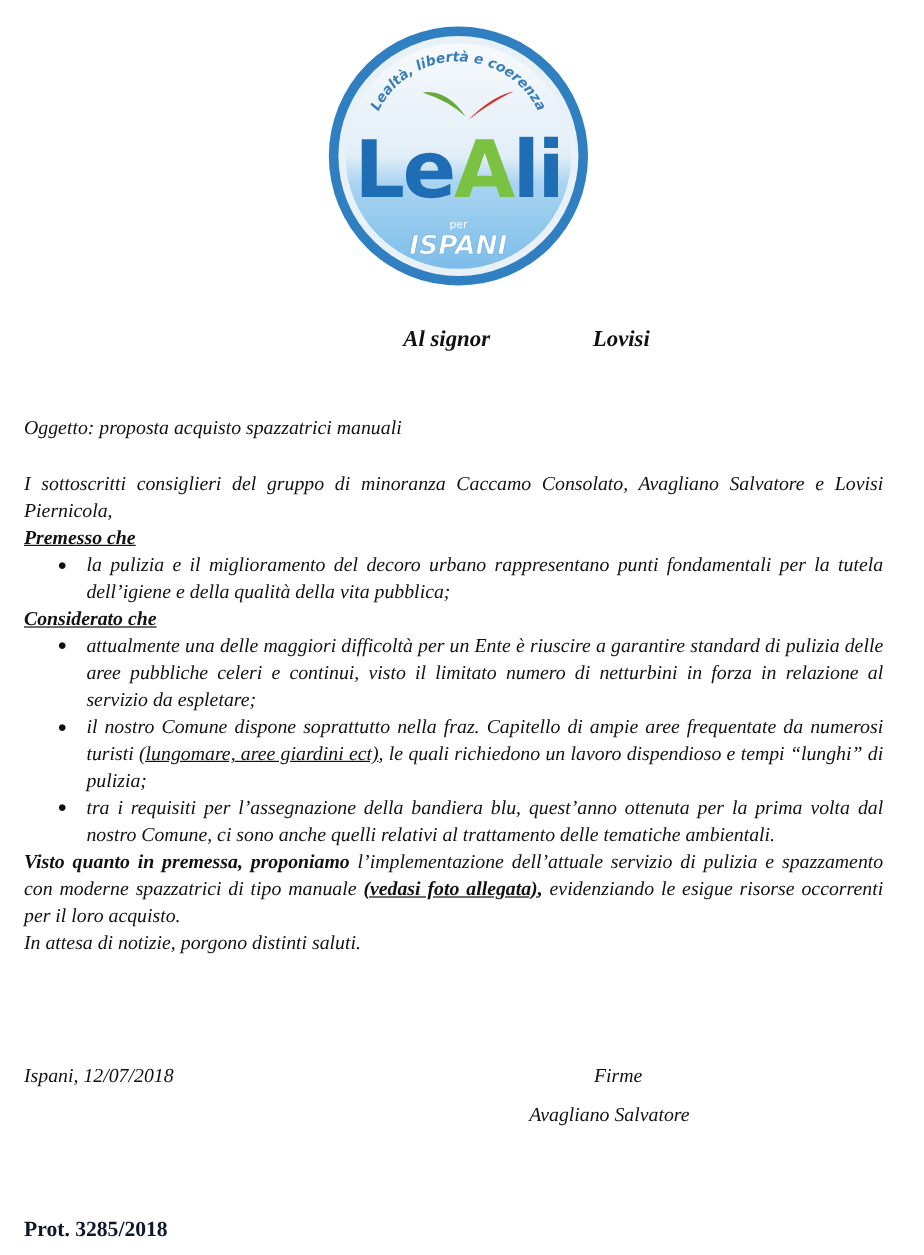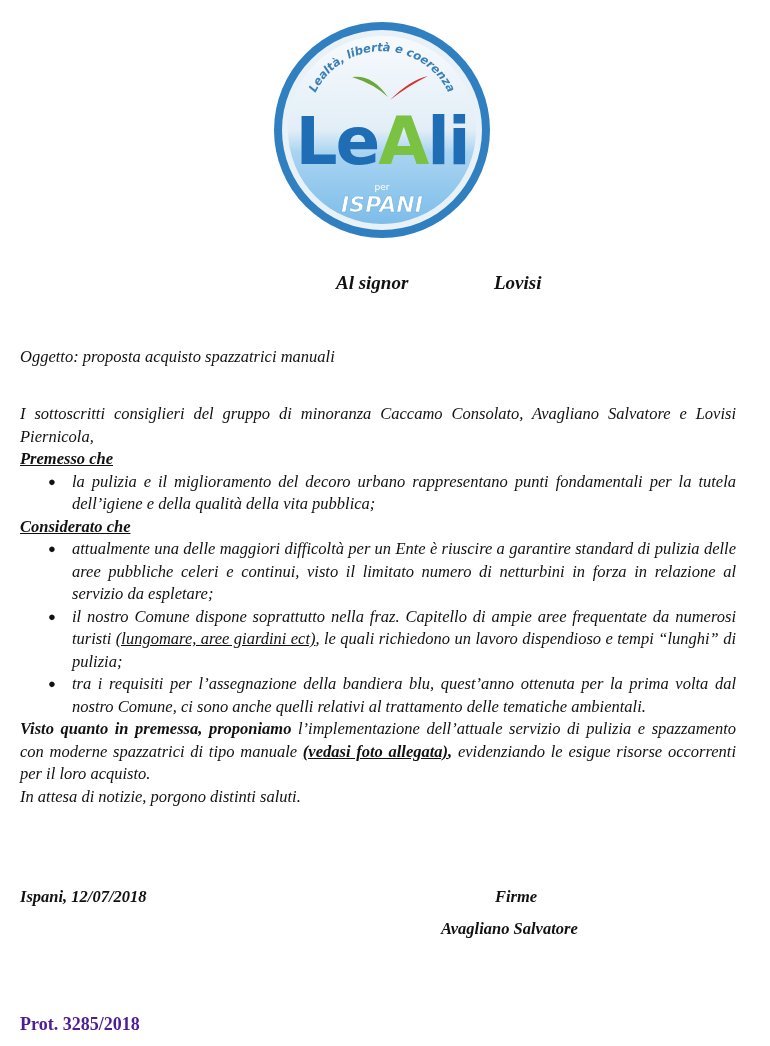--- a/index.html
+++ b/index.html
@@ -4,33 +4,33 @@
 <style>
   html, body { margin: 0; padding: 0; background: #ffffff; }
   body { width: 770px; height: 1046px; position: relative; overflow: hidden;
          font-family: "Liberation Serif", "DejaVu Serif", serif; color: #111; }
   .logo { position: absolute; left: 262px; top: 12px; width: 240px; height: 230px; }
   .addr { position: absolute; top: 271px; font-style: italic; font-weight: bold; font-size: 19px; line-height: 24px; }
   .addr-label { left: 336px; }
   .addr-recipient { left: 494px; }
   .doc { position: absolute; left: 20px; right: 34px; font-style: italic; font-size: 16.5px; line-height: 22.5px; }
   .subject { top: 346px; font-weight: normal; }
-  .body { top: 392px; margin-top: 11px; }
+  .body { top: 392px; }
   .body p { margin: 0; text-align: justify; }
   .heading { font-weight: bold; text-decoration: underline; }
   ul { margin: 0; padding-left: 52px; list-style: none; }
   ul li { position: relative; text-align: justify; }
   ul li .bullet { position: absolute; left: -24px; top: 0; font-style: normal; font-size: 13px; }
   .b { font-weight: bold; }
   .u { text-decoration: underline; }
-  .sign { position: absolute; font-style: italic; font-weight: bold; font-size: 16.5px; line-height: 26px; }
+  .sign { position: absolute; font-style: italic; font-weight: normal; font-size: 16.5px; line-height: 26px; }
   .place-date { left: 20px; top: 884px; }
   .firme { left: 495px; top: 884px; }
   .signers { left: 441px; top: 916px; }
-  .prot { position: absolute; left: 20px; top: 1014px; font-weight: bold; font-size: 18px; color: #4c1d95; }
+  .prot { position: absolute; left: 20px; top: 1014px; font-weight: bold; font-size: 18px; color: #0f172a; }
 </style>
 </head>
 <body>
 
 <svg class="logo" viewBox="0 0 240 230">
   <defs>
     <linearGradient id="inner" x1="0" y1="0" x2="0" y2="1">
       <stop offset="0" stop-color="#f7fafc"></stop>
       <stop offset="0.5" stop-color="#e2eef7"></stop>
       <stop offset="0.62" stop-color="#a9d4f1"></stop>

